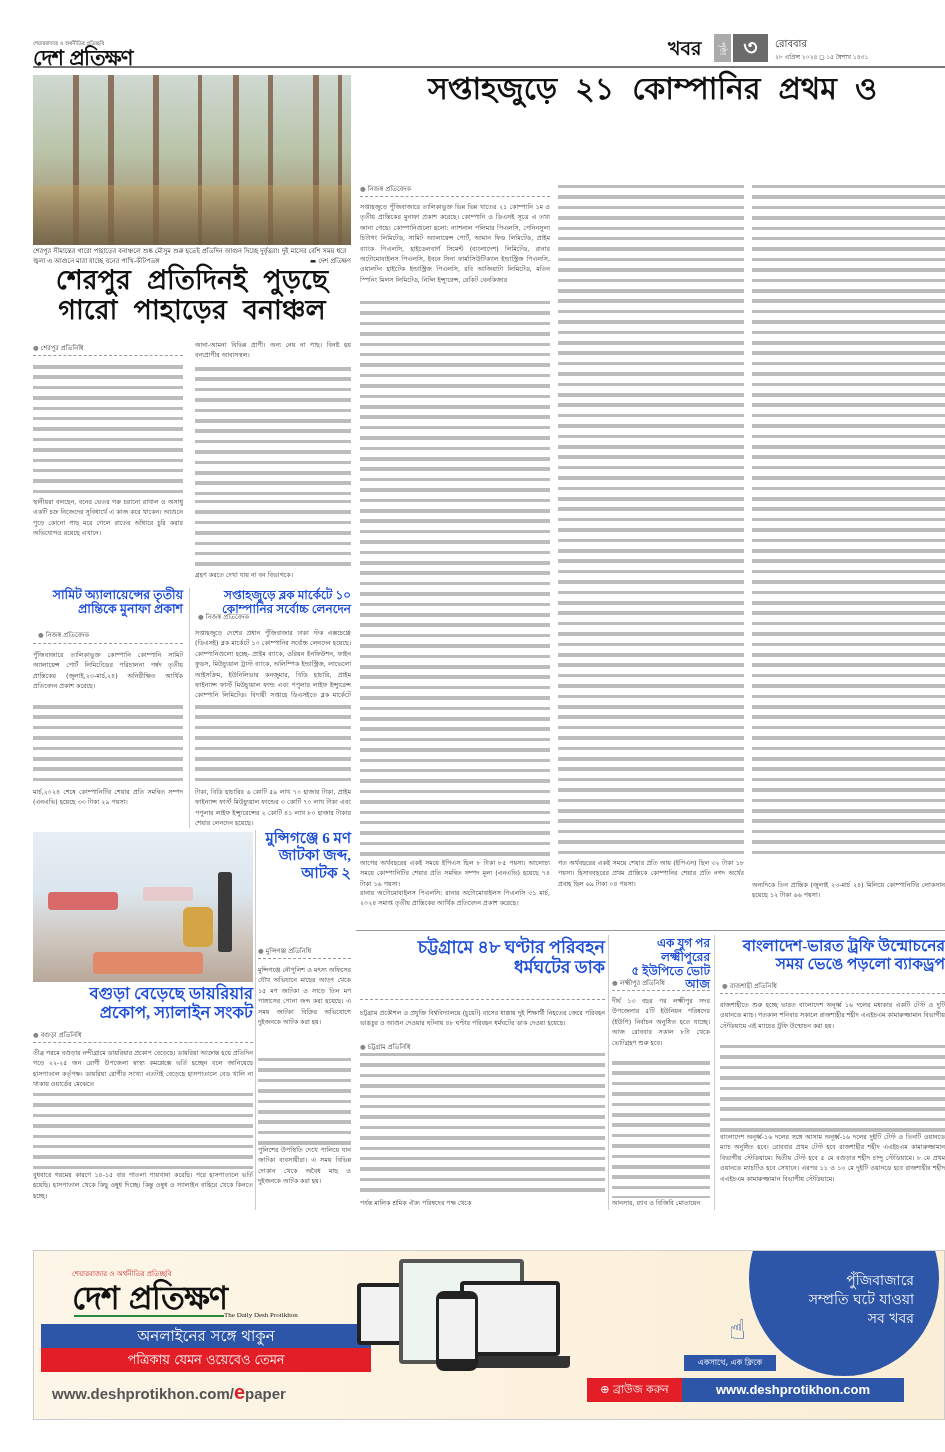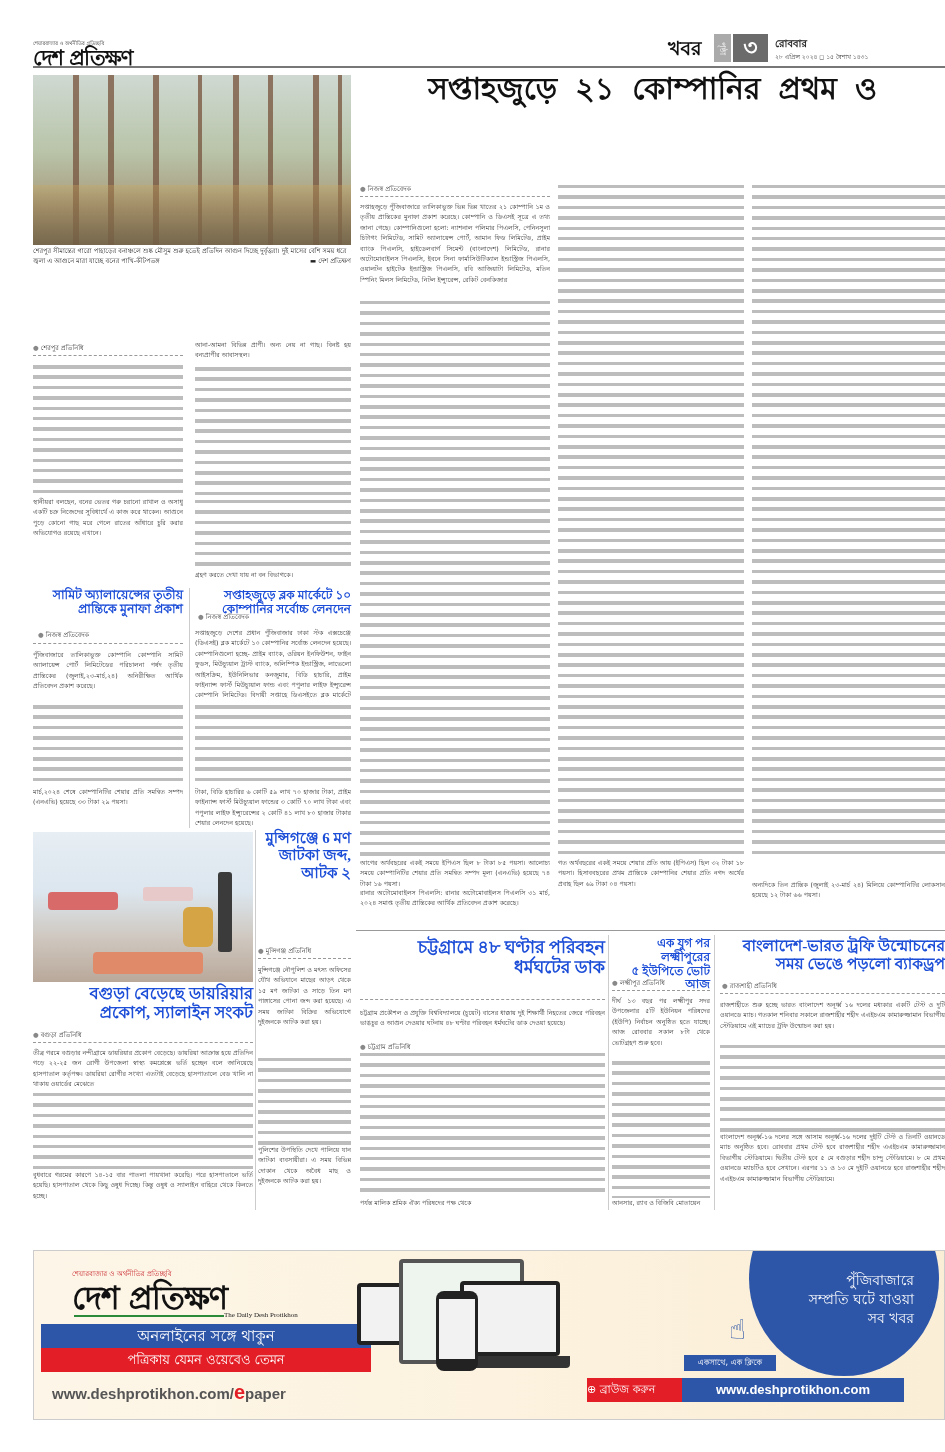--- a/index.html
+++ b/index.html
@@ -3,21 +3,21 @@
 <meta charset="utf-8">
 <style>
 *{box-sizing:border-box;margin:0;padding:0}
 body{width:945px;height:1452px;background:#fff;font-family:"DejaVu Sans",sans-serif;color:#222;position:relative;overflow:hidden}
 .abs{position:absolute}
 .masthead-small{font-size:5px;color:#333;left:33px;top:40px}
 .masthead{left:33px;top:42px;font-size:21px;font-weight:bold;color:#111;font-family:"DejaVu Serif",serif;letter-spacing:-1px}
 .sec{left:668px;top:34px;font-size:19px;font-weight:bold;color:#111}
 .pgtag{left:714px;top:34px;width:17px;height:28px;background:#aaa;color:#fff;font-size:8px;writing-mode:vertical-rl;text-align:center;line-height:17px}
 .pgnum{left:733px;top:34px;width:35px;height:28px;background:#6b6b6b;color:#fff;font-size:22px;text-align:center;line-height:28px;font-weight:bold}
-.day{left:775px;top:36px;font-size:10px;font-weight:bold}
+.day{left:775px;top:36px;font-size:10px;font-weight:normal}
 .date{left:775px;top:52px;font-size:6px;color:#444}
 .rule{left:33px;top:66px;width:912px;height:2px;background:#777}
 .photo{background:linear-gradient(180deg,#cfd9d2 0%,#b9c4a9 45%,#a69779 80%,#8c7e60 100%);overflow:hidden}
 .tree{position:absolute;top:0;width:6px;height:100%;background:#7a5a44;opacity:.8}
 .caption{font-size:6.5px;line-height:10px;color:#222}
 .h-big{font-family:Liberation Mono, monospace;font-weight:bold;color:#111;text-align:center;line-height:1.1}
 .byline{font-size:6.5px;color:#333}
 .byline::before{content:"● ";color:#888}
 .dash{border-bottom:1px dashed #999}
 .txt{font-size:6.3px;line-height:10.4px;color:#333;text-align:justify;overflow:hidden}
@@ -52,20 +52,22 @@
     <div class="tree" style="left:235px;width:5px"></div>
   <div class="tree" style="left:280px"></div>
     <div class="tree" style="left:305px;width:4px"></div>
   <div style="position:absolute;left:0;bottom:0;width:100%;height:60px;background:linear-gradient(180deg,rgba(210,170,90,.3),rgba(110,95,70,.7))"></div>
 </div>
 <div class="abs caption" style="left:33px;top:246px;width:318px">
   <span>শেরপুর সীমান্তের গারো পাহাড়ের বনাঞ্চলে শুষ্ক মৌসুম শুরু হতেই প্রতিদিন আগুন দিচ্ছে দুর্বৃত্তরা। দুই মাসের বেশি সময় ধরে জ্বলা এ আগুনে মারা যাচ্ছে বনের পাখি-কীটপতঙ্গ</span>
   <span style="float:right">▬ <span>দেশ প্রতিক্ষণ</span></span>
 </div>
 <div class="abs h-big" style="left:33px;top:268px;width:318px;font-size:27px">
+  <div>শেরপুর প্রতিদিনই পুড়ছে</div>
+  <div>গারো পাহাড়ের বনাঞ্চল</div>
 </div>
 <div class="abs byline" style="left:33px;top:343px">শেরপুর প্রতিনিধি</div>
 <div class="abs dash" style="left:33px;top:355px;width:150px"></div>
 <div class="abs txt" style="left:195px;top:340px;width:156px;height:22px">আনা-আমনা বিভিন্ন প্রাণী। অন্য নেয় না গাছ। বিনষ্ট হয় বন্যপ্রাণীর আবাসস্থল।</div>
 <div class="abs txtfill" style="left:33px;top:362px;width:150px;height:135px"></div>
 <div class="abs txtfill" style="left:195px;top:364px;width:156px;height:133px"></div>
 <div class="abs txt" style="left:33px;top:497px;width:150px;height:83px">স্থানীয়রা বলছেন, বনের ভেতর গরু চরানো রাখাল ও অসাধু একটি চক্র নিজেদের সুবিধার্থে এ কাজ করে থাকেন। আগুনে পুড়ে কোনো গাছ মরে গেলে রাতের আঁধারে চুরি করার অভিযোগও রয়েছে এখানে।</div>
 <div class="abs txtfill" style="left:195px;top:497px;width:156px;height:72px"></div>
 <div class="abs txt" style="left:195px;top:570px;width:156px;height:12px">গ্রহণ করতে দেখা যায় না বন বিভাগকে।</div>
 
@@ -181,21 +183,21 @@
       <div class="screen" style="margin:4px;height:97px;background:#eef5ee"></div>
     </div>
   <div class="abs device" style="left:426px;top:30px;width:100px;height:75px">
       <div class="screen" style="margin:4px;height:67px"></div>
     </div>
   <div class="abs" style="left:416px;top:105px;width:120px;height:12px;background:#333;border-radius:0 0 4px 4px"></div>
   <div class="abs device" style="left:402px;top:40px;width:42px;height:80px;border-radius:8px">
       <div class="screen" style="margin:8px 3px;height:60px"></div>
     </div>
 
-  <div class="abs" style="left:553px;top:127px;width:95px;height:24px;background:#e31e26;color:#fff;font-size:11px;line-height:24px;">
+  <div class="abs" style="left:553px;top:127px;width:95px;height:24px;background:#e31e26;color:#fff;font-size:11px;line-height:24px;text-align:center">
     <span>⊕</span> <span>ব্রাউজ করুন</span>
   </div>
   <div class="abs" style="left:648px;top:127px;width:222px;height:24px;background:#2e56a8;color:#fff;font-size:13px;line-height:24px;text-align:center;font-weight:bold;font-family:'Liberation Sans',sans-serif">www.deshprotikhon.com</div>
   <div class="abs" style="left:650px;top:104px;width:92px;height:16px;background:#2e56a8;color:#fff;font-size:8px;line-height:16px;text-align:center">একসাথে, এক ক্লিকে</div>
   <div class="abs" style="left:715px;top:-70px;width:190px;height:195px;border-radius:50%;background:#2e56a8"></div>
   <div class="abs" style="left:740px;top:20px;width:140px;color:#fff;font-size:14px;text-align:right;line-height:19px">
     <div>পুঁজিবাজারে</div>
     <div>সম্প্রতি ঘটে যাওয়া</div>
     <div>সব খবর</div>
   </div>

